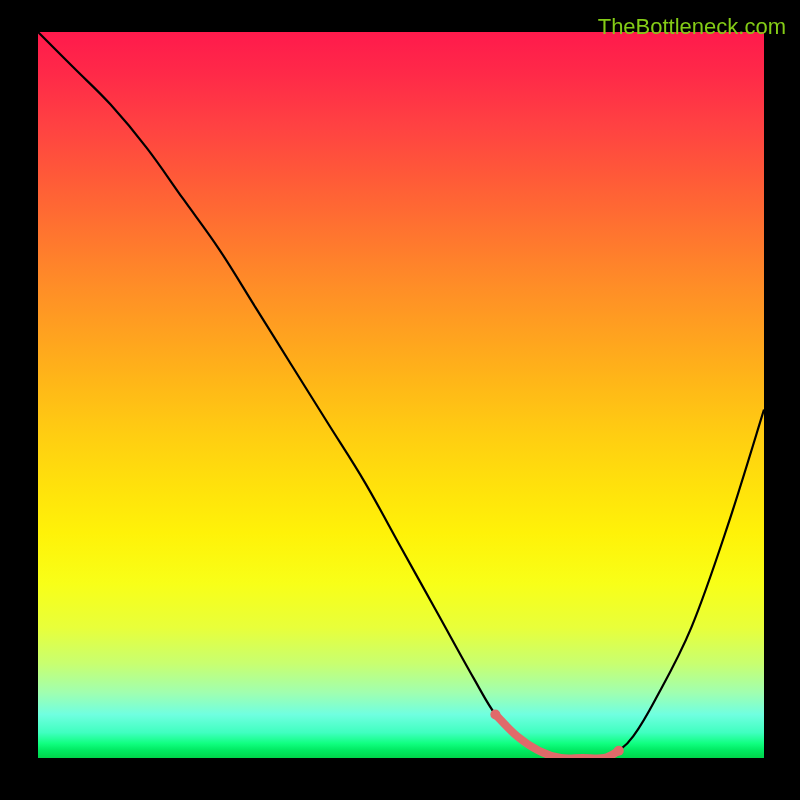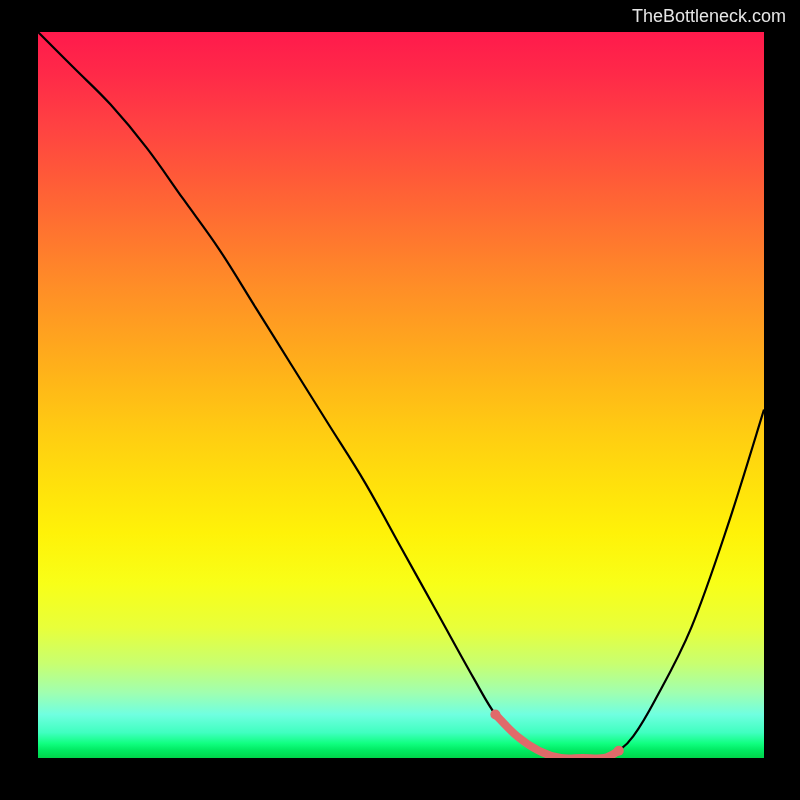--- a/index.html
+++ b/index.html
@@ -5,24 +5,24 @@
   * { margin: 0; padding: 0; box-sizing: border-box; }
   body {
     width: 800px;
     height: 800px;
     background: #000;
     position: relative;
     font-family: Arial, sans-serif;
   }
   .watermark {
     position: absolute;
-    top: 6px;
+    top: 14px;
     right: 14px;
-    color: #e5e5e5;
-    font-size: 18px;
+    color: #84cc16;
+    font-size: 22px;
     font-weight: 500;
     z-index: 10;
   }
   .plot-area {
     position: absolute;
     left: 38px;
     top: 32px;
     width: 726px;
     height: 726px;
     overflow: hidden;

